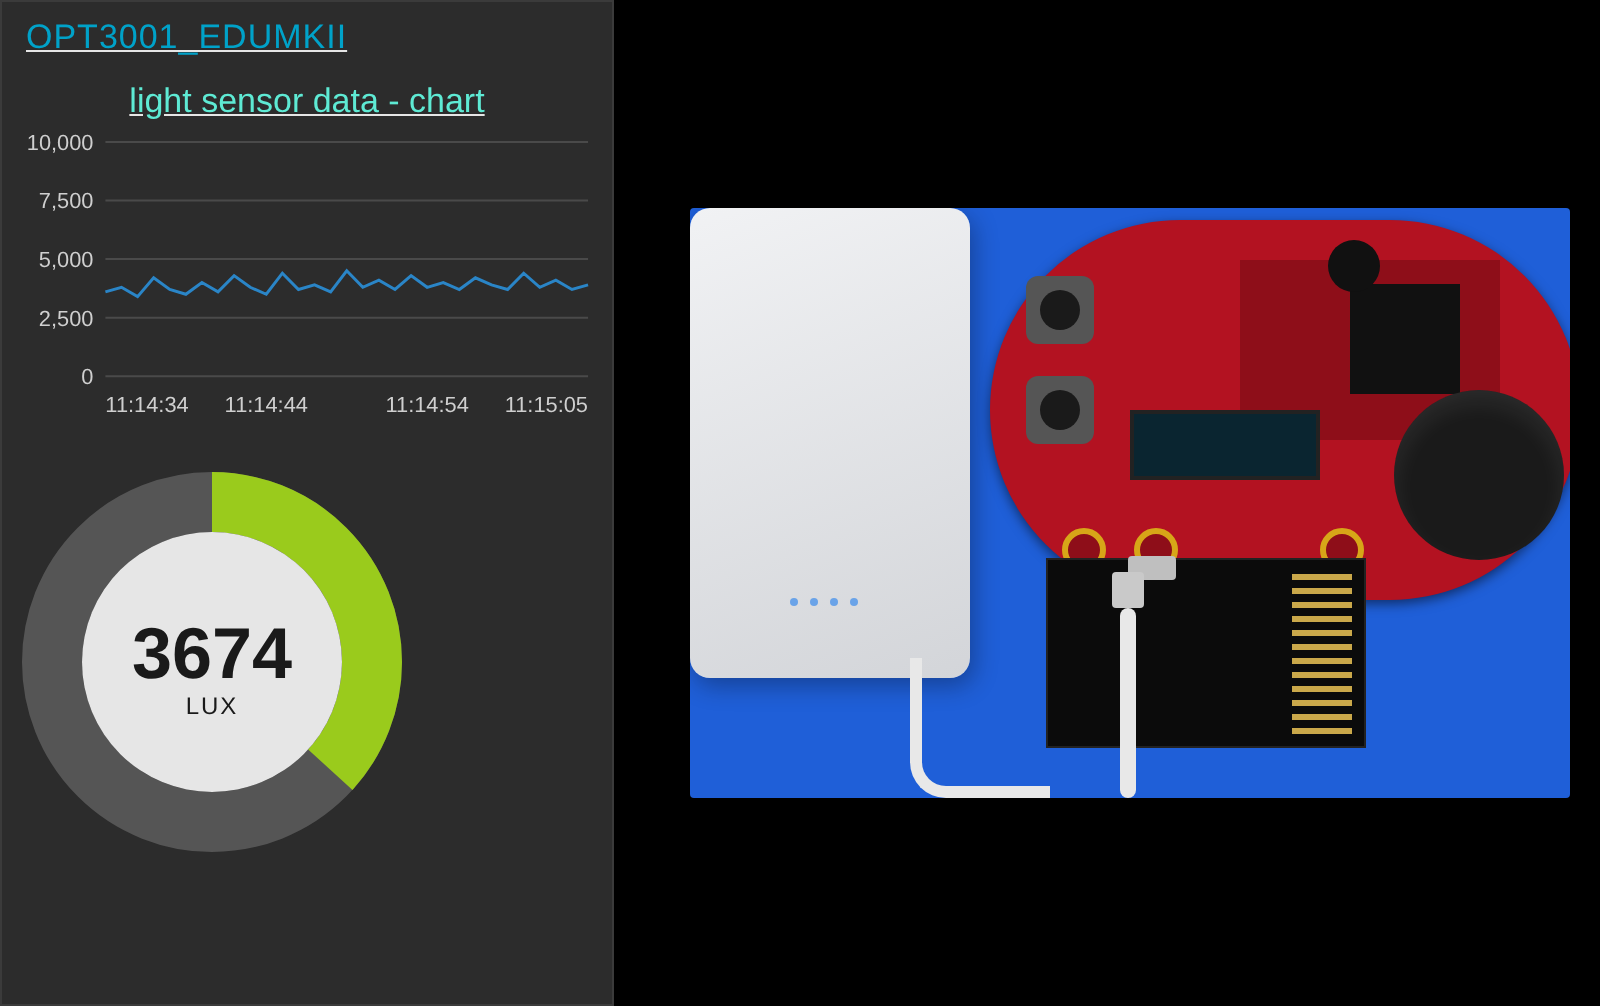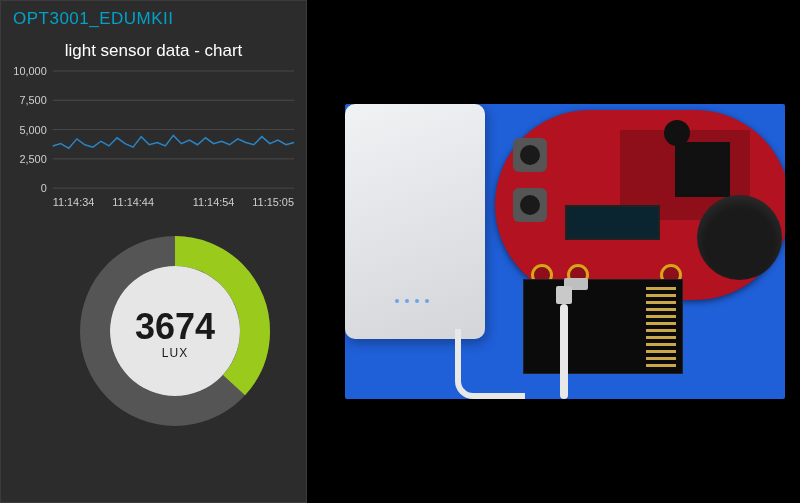--- a/index.html
+++ b/index.html
@@ -4,42 +4,42 @@
 <style>
   * { box-sizing: border-box; margin: 0; padding: 0; }
   html, body { width: 800px; height: 503px; background: #000; font-family: "Segoe UI", Arial, sans-serif; overflow: hidden; }
   .app { display: flex; width: 100%; height: 100%; }
   .panel {
     width: 307px; height: 100%;
     background: #2c2c2c;
     border: 1px solid #3b3b3b;
     color: #e6e6e6;
     padding: 6px 0 8px 0;
-    display: flex; flex-direction: column;
+    display: flex; flex-direction: column; text-decoration: underline;
   }
   .panel-title {
     color: #00a2c9;
     font-size: 17px;
     font-weight: 400;
     padding: 2px 12px 6px 12px;
     letter-spacing: .5px;
   }
   .section-title {
-    color: #ffffff;
+    color: #5eead4;
     font-size: 17px;
     font-weight: 300;
     text-align: center;
     margin: 6px 0 4px 0;
   }
   .chart-wrap { padding: 0 6px 0 6px; }
   .chart-svg { display: block; width: 100%; }
   .axis-label { fill: #cfcfcf; font-size: 11px; font-family: inherit; }
   .grid-line { stroke: #4a4a4a; stroke-width: 1; }
   .data-line { stroke: #2a85c7; stroke-width: 1.5; fill: none; }
-  .gauge-wrap { display:flex; justify-content:center; margin-top:12px;padding-left:42px; }
+  .gauge-wrap { display:flex; justify-content:flex-start; margin-top:12px; }
   .gauge-svg { display:block; }
   .gauge-track { stroke:#555; stroke-width:30; fill:none; }
   .gauge-val   { stroke:#9acb1c; stroke-width:30; fill:none; }
   .gauge-center { fill:#e6e6e6; }
   .gauge-num { font-size:36px; font-weight:700; fill:#1a1a1a; font-family:inherit; text-anchor:middle; }
   .gauge-unit{ font-size:12px; fill:#1a1a1a; font-family:inherit; text-anchor:middle; letter-spacing:1px; }
   .photo-zone {
     flex:1; height:100%;
     display:flex; align-items:center; justify-content:center;
     padding: 54px 10px 54px 32px;

